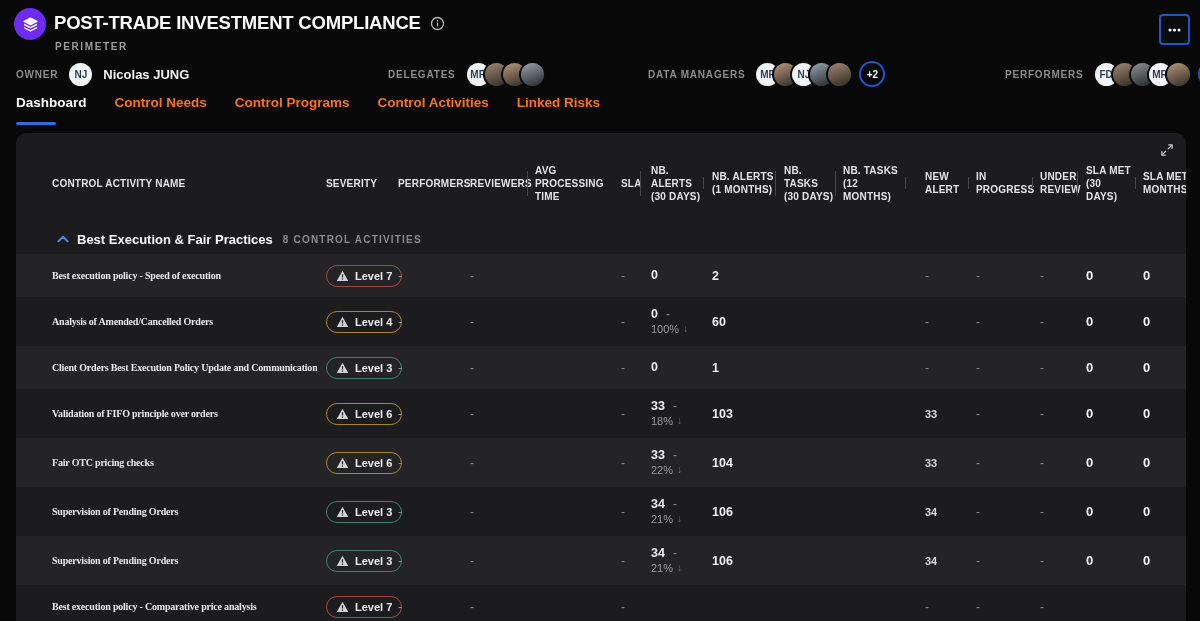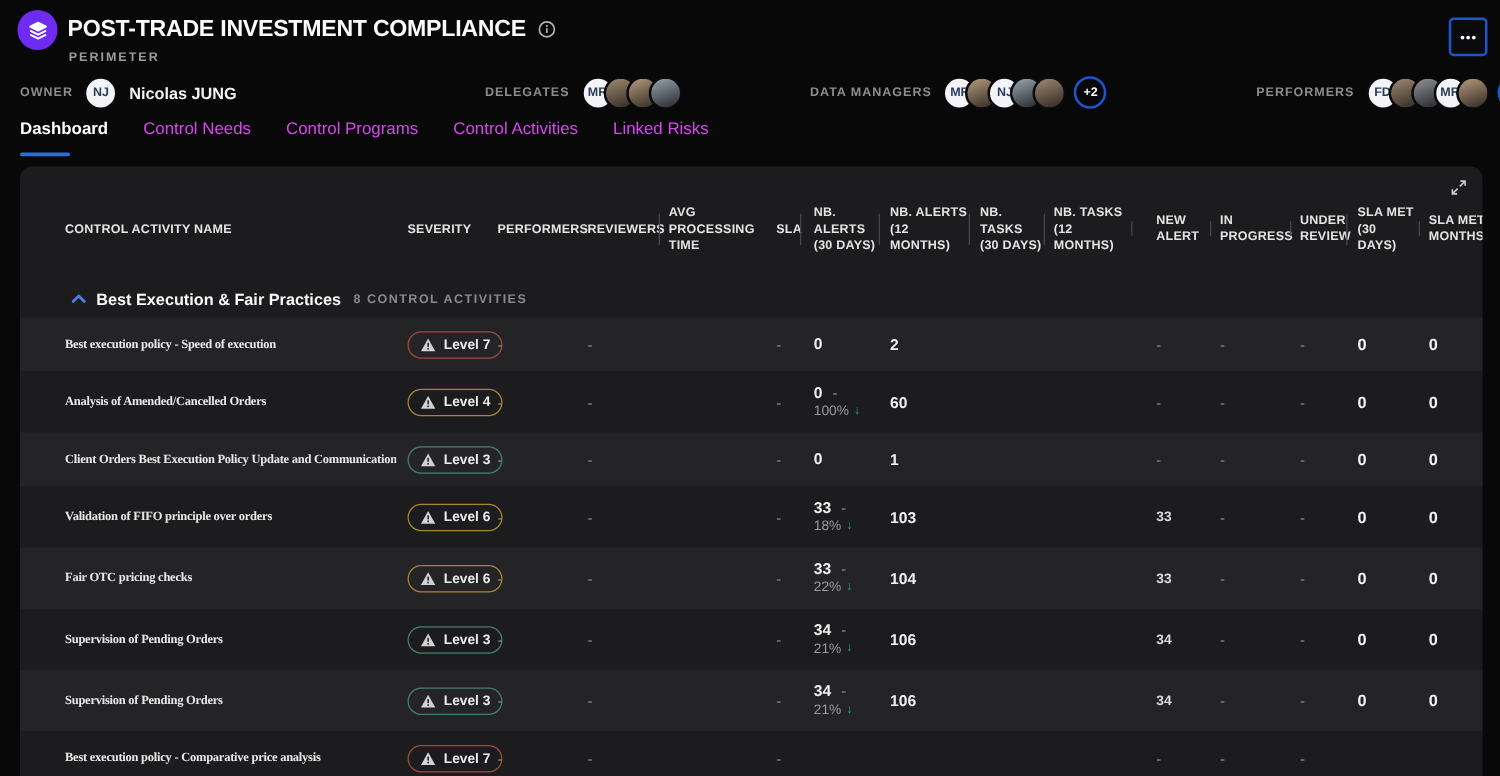--- a/index.html
+++ b/index.html
@@ -28,21 +28,21 @@
             display:flex; align-items:center; justify-content:center; flex-shrink:0; }
   .avatar + .avatar { margin-left:-9px; }
   .avatar.initials { background:#f3f4f7; color:#2e3c5c; font-size:10px; font-weight:700; }
   .avatar.single { border-color:#0a0a0c; }
   .overflow-badge { width:26px; height:26px; border-radius:50%; background:#060608;
             border:2px solid #1d55cf; color:#fff; font-size:10px; font-weight:700;
             display:flex; align-items:center; justify-content:center; margin-left:5px; cursor:pointer; }
 
   
   .tabs { position:absolute; top:95px; left:16px; display:flex; gap:28px; }
-  .tab { position:relative; font-size:13.5px; color:#d946ef; cursor:pointer; padding-bottom:6px; }
+  .tab { position:relative; font-size:13.5px; color:#f97316; cursor:pointer; padding-bottom:6px;font-weight:bold; }
   .tab.active { color:#ffffff; font-weight:700;text-align:right; }
   .tab.active::after { content:''; position:absolute; left:0; bottom:-9px; width:40px; height:3px;
                        background:#2e6be0; border-radius:2px; }
 
   
   .panel { position:absolute; left:16px; top:133px; width:1170px; height:500px;
            background:#1c1c1e; border-radius:10px; overflow:hidden; }
   .expand-btn { position:absolute; top:7px; right:9px; width:20px; height:20px; background:none;
                 border:none; cursor:pointer; display:flex; align-items:center; justify-content:center; }
 
@@ -200,21 +200,21 @@
 
     <div class="table">
       <div class="thead">
         <div class="cell c0">CONTROL ACTIVITY NAME</div>
         <div class="cell c1">SEVERITY</div>
         <div class="cell c2">PERFORMERS</div>
         <div class="cell c3">REVIEWERS</div>
         <div class="cell c4">AVG PROCESSING TIME</div>
         <div class="cell c5">SLA</div>
         <div class="cell c6">NB. ALERTS (30 DAYS)</div>
-        <div class="cell c7">NB. ALERTS (12 MONTHS)</div>
+        <div class="cell c7">NB. ALERTS (1 MONTHS)</div>
         <div class="cell c8">NB. TASKS (30 DAYS)</div>
         <div class="cell c9">NB. TASKS (12 MONTHS)</div>
         <div class="cell c10">NEW ALERT</div>
         <div class="cell c11">IN PROGRESS</div>
         <div class="cell c12">UNDER REVIEW</div>
         <div class="cell c13">SLA MET (30 DAYS)</div>
         <div class="cell c14">SLA MET (12 MONTHS)</div>
       </div>
 
       <div class="group-row">

